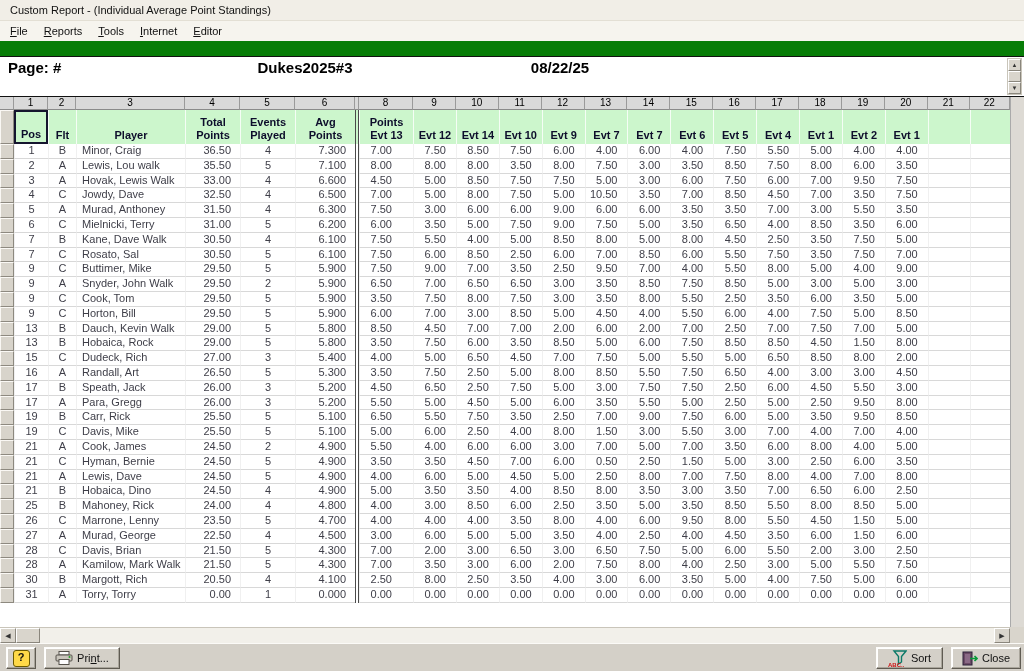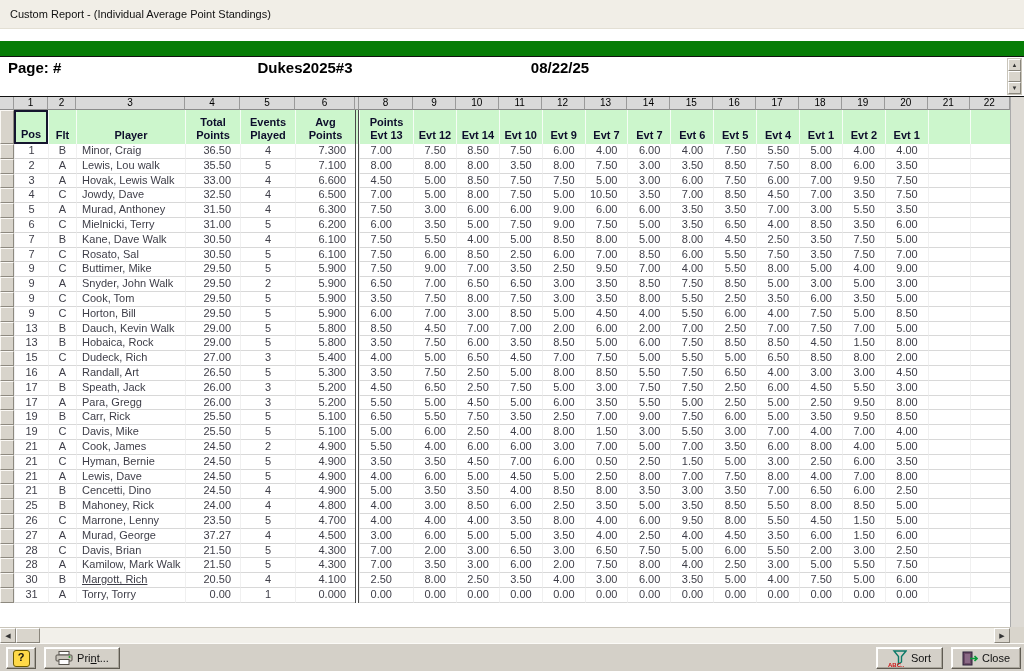--- a/index.html
+++ b/index.html
@@ -1,19 +1,19 @@
 <!DOCTYPE html>
 <html style="--c-green_bar: #077d07; --c-header_green: #ccf6cc; --c-chrome: #d4d0c8;"><head>
 <meta charset="utf-8">
 <style>
   html,body{margin:0;padding:0;background:#d4d0c8;}
   #app{position:relative;width:1024px;height:671px;background:#fff;font-family:"Liberation Sans",sans-serif;overflow:hidden;}
 
   
-  .titlebar{position:absolute;left:0;top:0;width:100%;height:29px;background:#f1eee7;border-bottom:1px solid #e3dfd4;display:flex;align-items:center;padding-left:10px;box-sizing:border-box;font-size:11px;color:#111;}
+  .titlebar{position:absolute;left:0;top:0;width:100%;height:21px;background:#f1eee7;border-bottom:1px solid #e3dfd4;display:flex;align-items:center;padding-left:10px;box-sizing:border-box;font-size:11px;color:#111;}
   .menubar{position:absolute;left:0;top:21px;width:100%;height:20px;background:#f6f4ee;display:flex;align-items:center;font-size:11px;color:#111;padding-left:2px;box-sizing:border-box;}
   .menu-item{padding:2px 8px;cursor:default;}
   u{text-decoration:underline;}
   .greenbar{position:absolute;left:0;top:41px;width:100%;height:15px;background:var(--c-green_bar,#077d07);}
 
   
   .report-header{position:absolute;left:0;top:56px;width:100%;height:41px;background:#fff;border-top:1px solid #111;border-bottom:1px solid #111;box-sizing:border-box;font-weight:bold;font-size:15px;color:#000;}
   .rh-page{position:absolute;left:8px;top:2px;}
   .rh-title{position:absolute;left:210px;top:2px;width:190px;text-align:center;}
   .rh-date{position:absolute;left:500px;top:2px;width:120px;text-align:center;}
@@ -61,20 +61,27 @@
 </style>
 </head>
 <body>
 
 <div id="app">
 
   <div class="titlebar">
     <span>Custom Report - (Individual Average Point Standings)</span>
   </div>
 
+  <div class="menubar">
+    <span class="menu-item"><u>F</u>ile</span>
+    <span class="menu-item"><u>R</u>eports</span>
+    <span class="menu-item"><u>T</u>ools</span>
+    <span class="menu-item"><u>I</u>nternet</span>
+    <span class="menu-item"><u>E</u>ditor</span>
+  </div>
 
   <div class="greenbar"></div>
 
   <div class="report-header">
     <span class="rh-page">Page: #</span>
     <span class="rh-title">Dukes2025#3</span>
     <span class="rh-date">08/22/25</span>
     <div class="hdr-scrollbar">
       <div class="sb-btn">
           <span>▲</span>
@@ -757,21 +764,21 @@
           <div class="data-cell a-r" style="width: 42.9px; flex: 0 0 42.9px; padding-right: 10px;">4.00</div>
           <div class="data-cell a-r" style="width: 42.9px; flex: 0 0 42.9px; padding-right: 10px;">7.00</div>
           <div class="data-cell a-r" style="width: 42.9px; flex: 0 0 42.9px; padding-right: 10px;">8.00</div>
           <div class="data-cell a-c" style="width: 42px; flex: 0 0 42px;"></div>
           <div class="data-cell a-c" style="width: 40px; flex: 0 0 40px;"></div>
         </div>
         <div class="grid-row">
           <div class="rowhdr-cell" style="width: 14px; flex: 0 0 14px;"></div>
           <div class="data-cell a-c" style="width: 34px; flex: 0 0 34px;">21</div>
           <div class="data-cell a-c" style="width: 28px; flex: 0 0 28px;">B</div>
-          <div class="data-cell a-l" style="width: 109px; flex: 0 0 109px;">Cencetti, Dino</div>
+          <div class="data-cell a-l" style="width: 109px; flex: 0 0 109px;">Hobaica, Dino</div>
           <div class="data-cell a-r" style="width: 55px; flex: 0 0 55px; padding-right: 9px;">24.50</div>
           <div class="data-cell a-c" style="width: 55px; flex: 0 0 55px;">4</div>
           <div class="data-cell a-r" style="width: 60px; flex: 0 0 60px; padding-right: 9px;">4.900</div>
           <div class="vdiv vdiv-white" style="width: 4px; flex: 0 0 4px;"></div>
           <div class="data-cell a-r" style="width: 54px; flex: 0 0 54px; padding-right: 21px;">5.00</div>
           <div class="data-cell a-r" style="width: 42.9px; flex: 0 0 42.9px; padding-right: 10px;">3.50</div>
           <div class="data-cell a-r" style="width: 42.9px; flex: 0 0 42.9px; padding-right: 10px;">3.50</div>
           <div class="data-cell a-r" style="width: 42.9px; flex: 0 0 42.9px; padding-right: 10px;">4.00</div>
           <div class="data-cell a-r" style="width: 42.9px; flex: 0 0 42.9px; padding-right: 10px;">8.50</div>
           <div class="data-cell a-r" style="width: 42.9px; flex: 0 0 42.9px; padding-right: 10px;">8.00</div>
@@ -833,21 +840,21 @@
           <div class="data-cell a-r" style="width: 42.9px; flex: 0 0 42.9px; padding-right: 10px;">1.50</div>
           <div class="data-cell a-r" style="width: 42.9px; flex: 0 0 42.9px; padding-right: 10px;">5.00</div>
           <div class="data-cell a-c" style="width: 42px; flex: 0 0 42px;"></div>
           <div class="data-cell a-c" style="width: 40px; flex: 0 0 40px;"></div>
         </div>
         <div class="grid-row">
           <div class="rowhdr-cell" style="width: 14px; flex: 0 0 14px;"></div>
           <div class="data-cell a-c" style="width: 34px; flex: 0 0 34px;">27</div>
           <div class="data-cell a-c" style="width: 28px; flex: 0 0 28px;">A</div>
           <div class="data-cell a-l" style="width: 109px; flex: 0 0 109px;">Murad, George</div>
-          <div class="data-cell a-r" style="width: 55px; flex: 0 0 55px; padding-right: 9px;">37.27</div>
+          <div class="data-cell a-r" style="width: 55px; flex: 0 0 55px; padding-right: 9px;">22.50</div>
           <div class="data-cell a-c" style="width: 55px; flex: 0 0 55px;">4</div>
           <div class="data-cell a-r" style="width: 60px; flex: 0 0 60px; padding-right: 9px;">4.500</div>
           <div class="vdiv vdiv-white" style="width: 4px; flex: 0 0 4px;"></div>
           <div class="data-cell a-r" style="width: 54px; flex: 0 0 54px; padding-right: 21px;">3.00</div>
           <div class="data-cell a-r" style="width: 42.9px; flex: 0 0 42.9px; padding-right: 10px;">6.00</div>
           <div class="data-cell a-r" style="width: 42.9px; flex: 0 0 42.9px; padding-right: 10px;">5.00</div>
           <div class="data-cell a-r" style="width: 42.9px; flex: 0 0 42.9px; padding-right: 10px;">5.00</div>
           <div class="data-cell a-r" style="width: 42.9px; flex: 0 0 42.9px; padding-right: 10px;">3.50</div>
           <div class="data-cell a-r" style="width: 42.9px; flex: 0 0 42.9px; padding-right: 10px;">4.00</div>
           <div class="data-cell a-r" style="width: 42.9px; flex: 0 0 42.9px; padding-right: 10px;">2.50</div>
@@ -907,21 +914,21 @@
           <div class="data-cell a-r" style="width: 42.9px; flex: 0 0 42.9px; padding-right: 10px;">5.00</div>
           <div class="data-cell a-r" style="width: 42.9px; flex: 0 0 42.9px; padding-right: 10px;">5.50</div>
           <div class="data-cell a-r" style="width: 42.9px; flex: 0 0 42.9px; padding-right: 10px;">7.50</div>
           <div class="data-cell a-c" style="width: 42px; flex: 0 0 42px;"></div>
           <div class="data-cell a-c" style="width: 40px; flex: 0 0 40px;"></div>
         </div>
         <div class="grid-row">
           <div class="rowhdr-cell" style="width: 14px; flex: 0 0 14px;"></div>
           <div class="data-cell a-c" style="width: 34px; flex: 0 0 34px;">30</div>
           <div class="data-cell a-c" style="width: 28px; flex: 0 0 28px;">B</div>
-          <div class="data-cell a-l" style="width: 109px; flex: 0 0 109px; text-decoration: underline;">Margott, Rich</div>
+          <div class="data-cell a-l" style="width: 109px; flex: 0 0 109px;">Margott, Rich</div>
           <div class="data-cell a-r" style="width: 55px; flex: 0 0 55px; padding-right: 9px;">20.50</div>
           <div class="data-cell a-c" style="width: 55px; flex: 0 0 55px;">4</div>
           <div class="data-cell a-r" style="width: 60px; flex: 0 0 60px; padding-right: 9px;">4.100</div>
           <div class="vdiv vdiv-white" style="width: 4px; flex: 0 0 4px;"></div>
           <div class="data-cell a-r" style="width: 54px; flex: 0 0 54px; padding-right: 21px;">2.50</div>
           <div class="data-cell a-r" style="width: 42.9px; flex: 0 0 42.9px; padding-right: 10px;">8.00</div>
           <div class="data-cell a-r" style="width: 42.9px; flex: 0 0 42.9px; padding-right: 10px;">2.50</div>
           <div class="data-cell a-r" style="width: 42.9px; flex: 0 0 42.9px; padding-right: 10px;">3.50</div>
           <div class="data-cell a-r" style="width: 42.9px; flex: 0 0 42.9px; padding-right: 10px;">4.00</div>
           <div class="data-cell a-r" style="width: 42.9px; flex: 0 0 42.9px; padding-right: 10px;">3.00</div>

